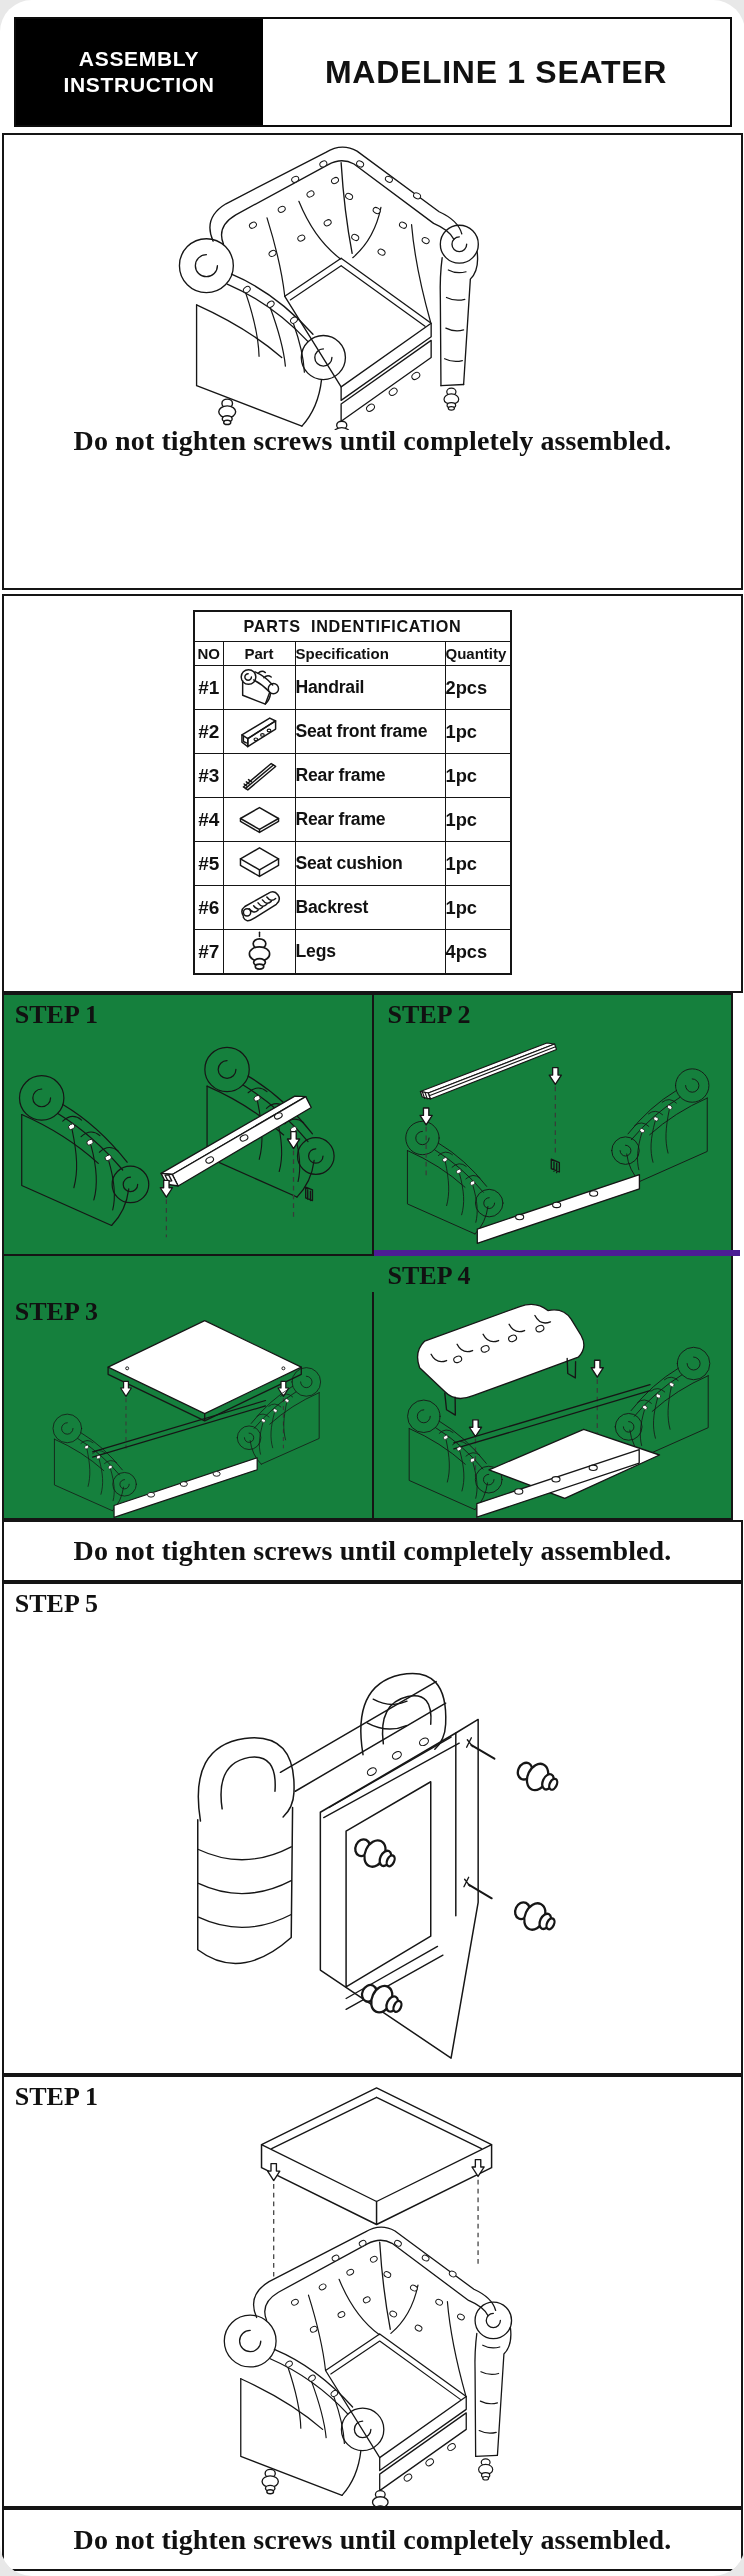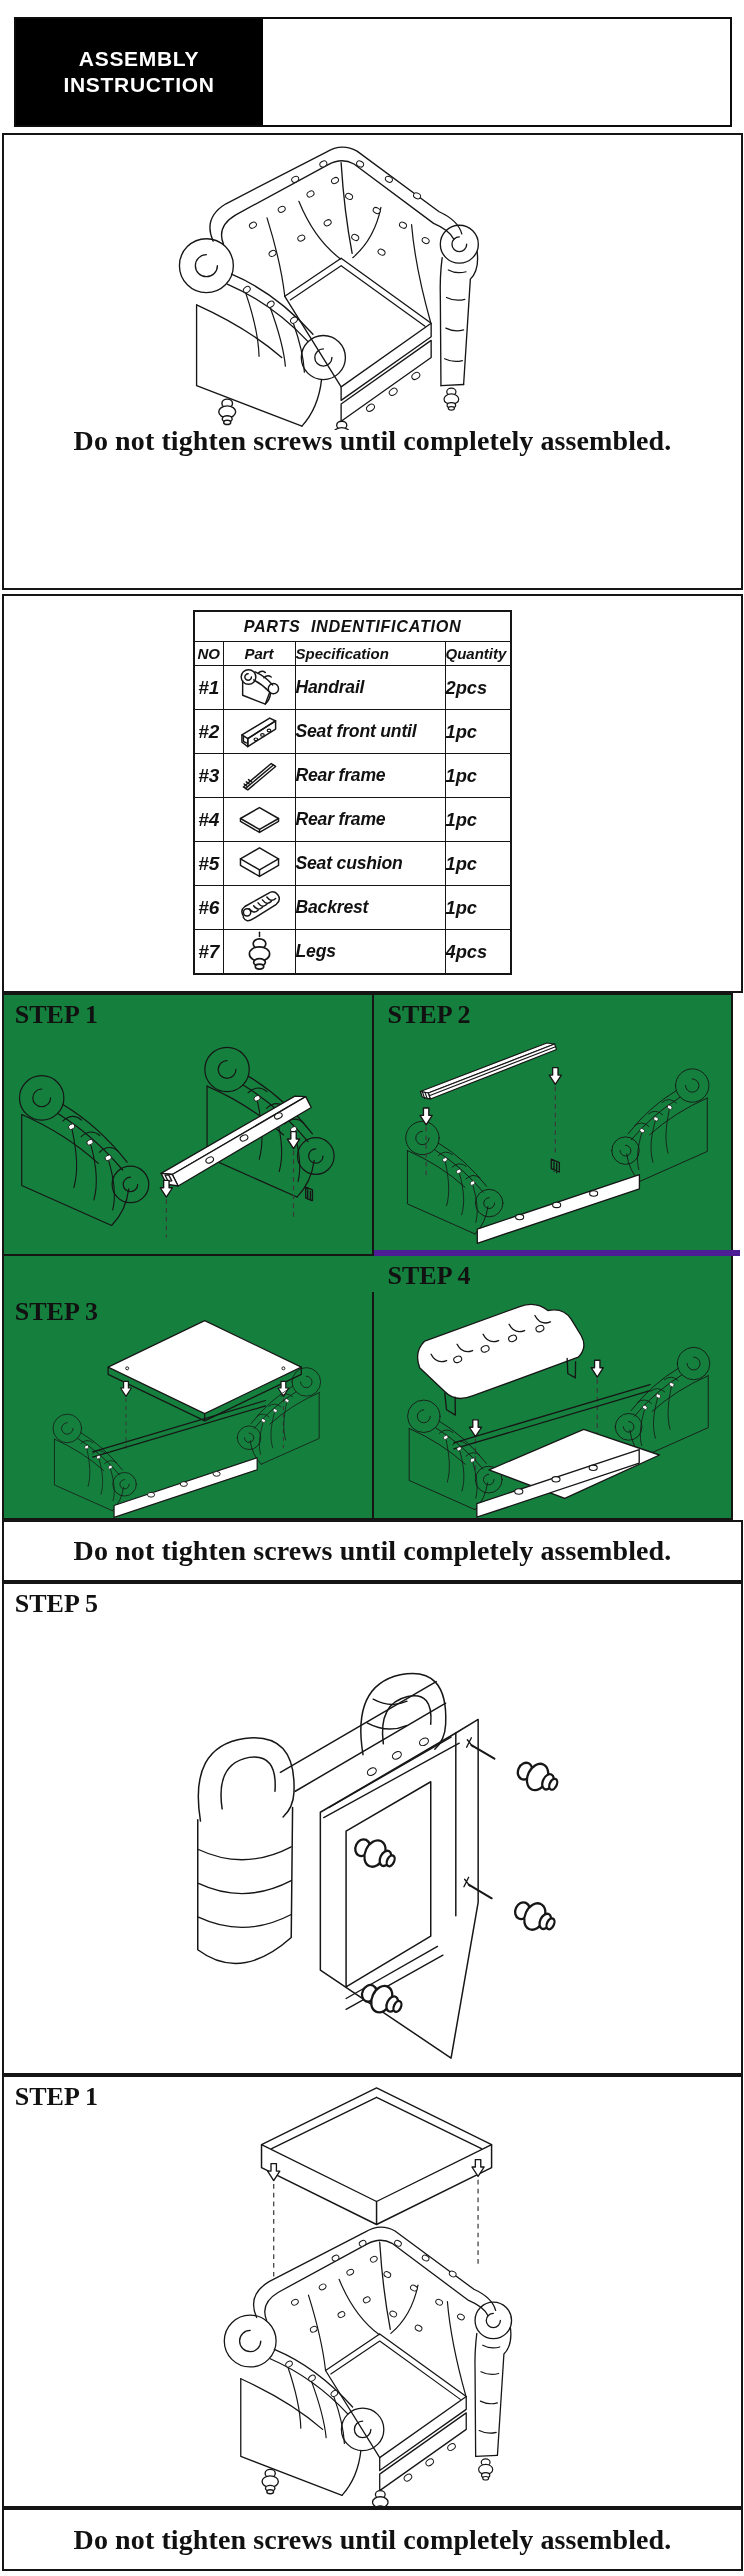--- a/index.html
+++ b/index.html
@@ -1,37 +1,37 @@
 <!DOCTYPE html>
 <html style="font-size:10.8px"><head>
 <meta charset="utf-8">
 <style>
   html,body{margin:0;padding:0;background:#e8e8e8;}
   .page{position:relative;width:745px;height:2576px;background:#ffffff;
-        font-family:"Liberation Sans","DejaVu Sans",sans-serif;color:#111;overflow:hidden;}
+        font-family:"Liberation Sans","DejaVu Sans",sans-serif;color:#111;overflow:hidden;border-radius:32px;}
   
   .header-box{position:absolute;left:13.5px;top:17px;width:718px;height:110px;
               border:2px solid #0c0c0c;box-sizing:border-box;background:#fff;}
   .badge{position:absolute;left:0;top:0;bottom:0;width:247px;background:#000;
          display:flex;flex-direction:column;justify-content:center;align-items:center;}
   .badge div{color:#fff;font-size:21px;font-weight:700;letter-spacing:0.7px;line-height:1.25;}
   .header-title{position:absolute;left:247px;right:0;top:0;bottom:0;display:flex;
                 align-items:center;justify-content:center;font-size:32px;font-weight:700;letter-spacing:0.7px;}
   
   .panel{position:absolute;left:2px;width:741px;border:2px solid #151515;box-sizing:border-box;background:#fff;}
   .warn-bar{position:absolute;left:2px;width:741px;border:2px solid #151515;box-sizing:border-box;
             display:flex;align-items:center;justify-content:center;background:#fff;}
   .warn-text{font-family:"Liberation Serif","DejaVu Serif",serif;font-weight:700;font-size:28px;
              letter-spacing:0.1px;white-space:nowrap;}
   .sec1{top:133px;height:457px;}
   .sec1 .warn-inside{position:absolute;left:0;right:0;top:290px;text-align:center;}
   .sec2{top:594px;height:399px;}
   
   table.parts{position:absolute;left:189px;top:14.2px;border-collapse:collapse;table-layout:fixed;}
-  table.parts td{border:1.4px solid #151515;padding:0;vertical-align:middle;box-sizing:border-box;font-style:italic;}
+  table.parts td{border:1.4px solid #151515;padding:0;vertical-align:middle;box-sizing:border-box;}
   table.parts{border:2px solid #151515;}
   td.t-title{height:30px;text-align:center;font-size:16.2px;font-weight:700;letter-spacing:0.7px;white-space:pre;}
   tr.t-head td{height:24.4px;font-size:15px;font-weight:700;}
   td.c-no{width:29px;text-align:center;}
   td.c-part{width:72px;text-align:center;}
   td.c-spec{width:150px;text-align:left;padding-left:9.5px;margin-top:39px;}
   td.c-qty{width:66px;text-align:left;padding-left:6.1px;}
   tr.t-row td{height:44px;}
   tr.t-row .c-no{font-size:19px;font-weight:700;}
   tr.t-row .c-spec{font-size:17.6px;font-weight:700;letter-spacing:-0.2px;}
@@ -178,20 +178,21 @@
   </defs>
 </svg>
 
 <div class="page">
 
   <div class="header-box">
     <div class="badge">
       <div>ASSEMBLY</div>
       <div>INSTRUCTION</div>
     </div>
+    <div class="header-title">MADELINE 1 SEATER</div>
   </div>
 
   <section class="panel sec1">
     <svg viewBox="0 0 1092 424" style="position:absolute;top:8.1px;left:0;width:739px;height:287px">
       <use href="#sym-chair" transform="translate(252,2) scale(0.905)"></use>
     </svg>
     <div class="warn-inside warn-text">Do not tighten screws until completely assembled.</div>
   </section>
 
   <section class="panel sec2">
@@ -228,21 +229,21 @@
           <svg viewBox="0 0 64 56" width="49" height="41">
             <path class="ln2" d="M8,34 L46,11 L54,15 L16,39 Z"></path>
             <path class="ln2" d="M16,39 L54,15 L54,26 L16,50 Z"></path>
             <path class="ln2" d="M8,34 L8,44 L16,50 L16,39"></path>
             <path class="ln2" d="M10,36 L10,43 L14,45"></path>
             <ellipse class="bt" cx="27" cy="40" rx="2.5" ry="1.8"></ellipse>
             <ellipse class="bt" cx="36" cy="34" rx="2.5" ry="1.8"></ellipse>
             <ellipse class="bt" cx="45" cy="28" rx="2.5" ry="1.8"></ellipse>
           </svg>
         </td>
-        <td class="c-spec">Seat front until</td>
+        <td class="c-spec">Seat front frame</td>
         <td class="c-qty">1pc</td>
       </tr>
       <tr class="t-row">
         <td class="c-no">#3</td>
         <td class="c-part">
           <svg viewBox="0 0 64 56" width="49" height="41">
             <path class="ln2" d="M10,45 L48,13 L54,17 L16,49 Z"></path>
             <path class="ln2" d="M13,47 L51,15"></path>
             <path class="ln2" d="M11,41 L15,44 M14,38 L18,41 M17,35 L21,38"></path>
           </svg>

